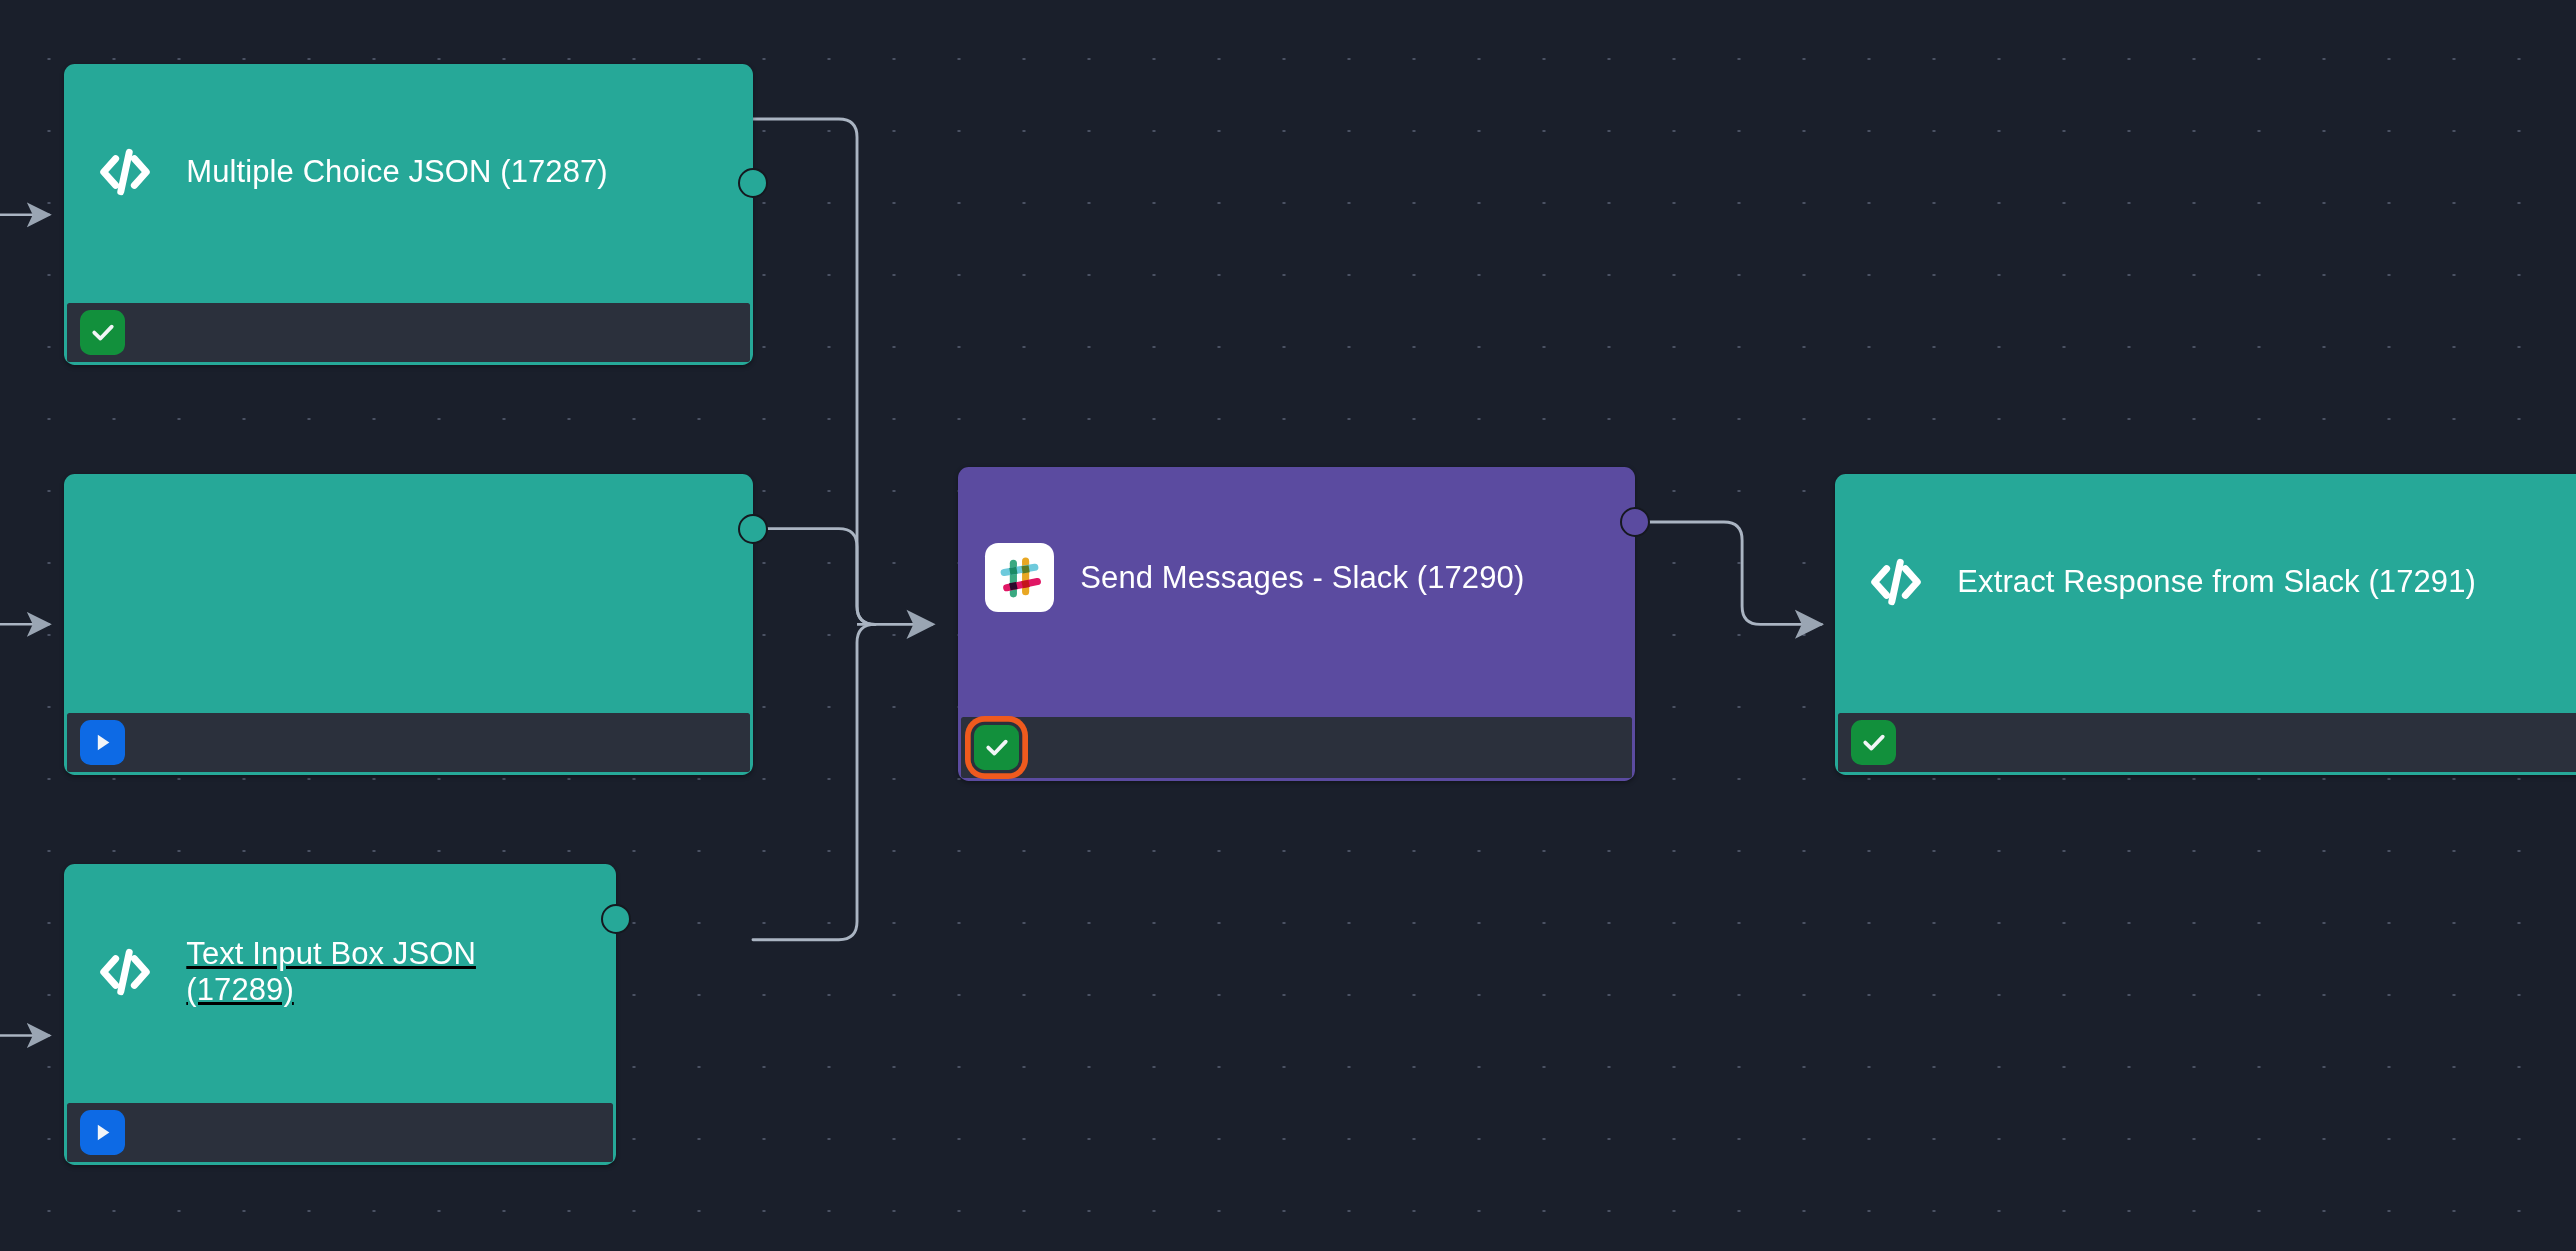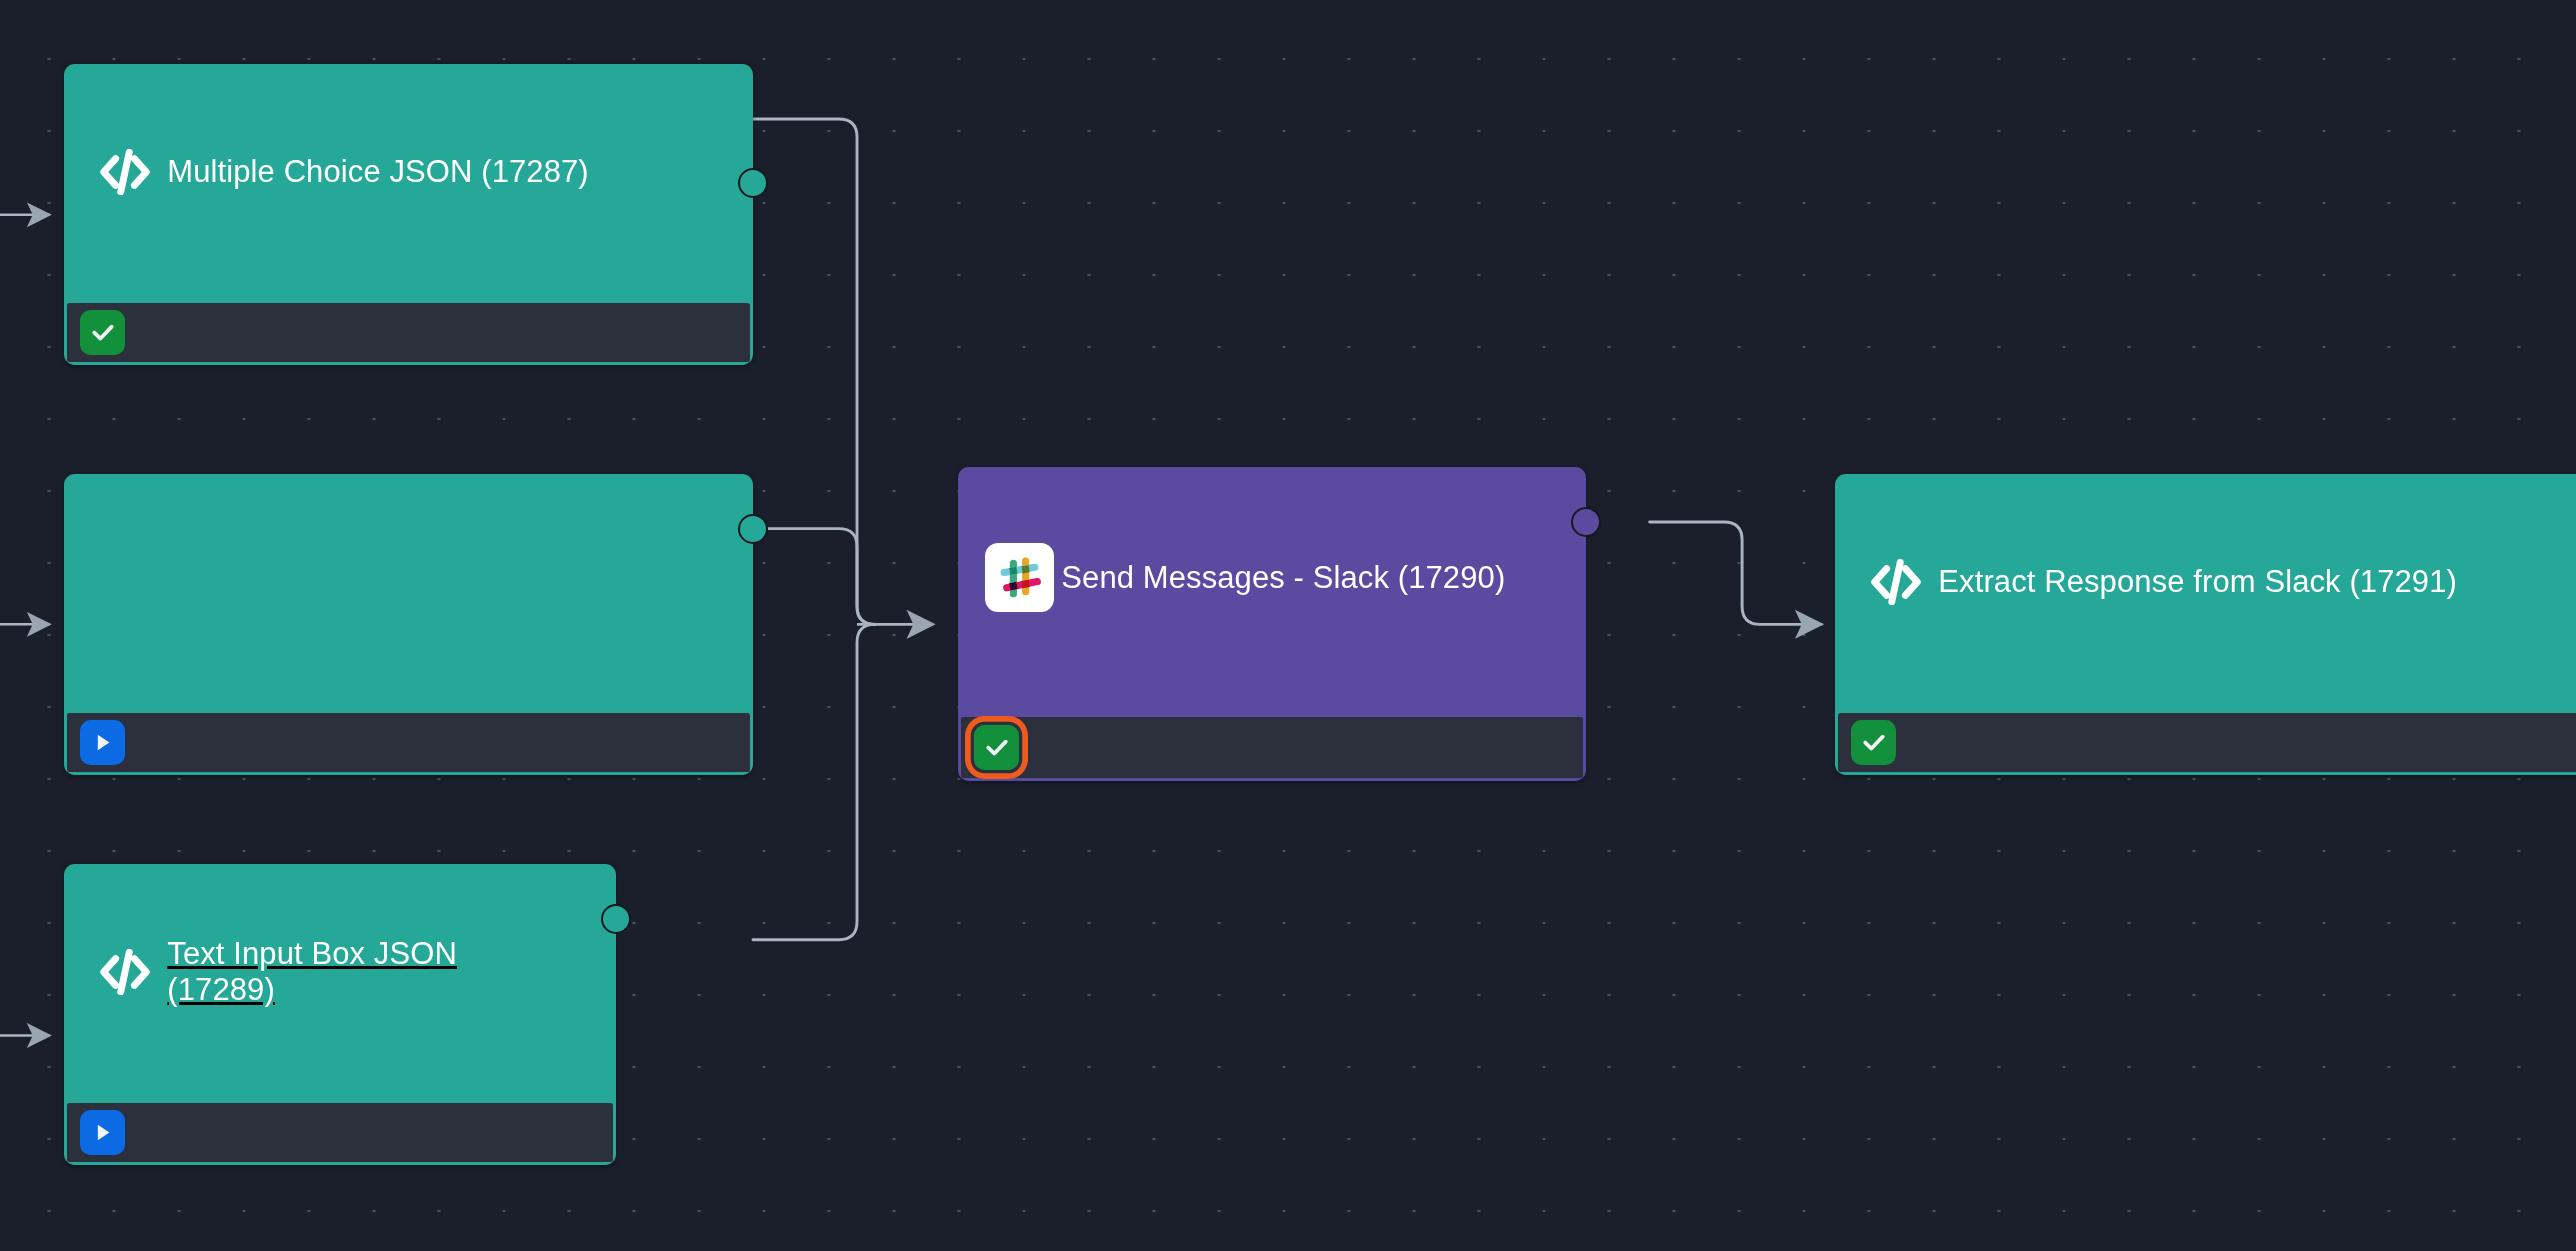--- a/index.html
+++ b/index.html
@@ -38,21 +38,21 @@
   }
   .node.teal   { background: #26a898; }
   .node.purple { background: #5b4ba0; }
   .node.selected { box-shadow: 0 0 0 2.5px rgba(245,90,30,.0), 0 1.7px 4.1px rgba(0,0,0,.35); }
 
   .node-header {
     display: flex;
     align-items: center;
     box-sizing: border-box;
     padding: 0 18px 0 20px;
-    gap: 4px;
+    gap: 23px;
   }
   .node-icon {
     flex: 0 0 auto;
     width: 76px;
     height: 76px;
     display: flex;
     align-items: center;
     justify-content: center;
   }
   .node-title {
@@ -190,21 +190,21 @@
     <div class="node-body">
       <span class="act-btn play">
         <svg width="25" height="25" viewBox="0 0 24 24" fill="#f2f5f7">
           <path d="M7.5 4.6 L18.6 12 L7.5 19.4 Z"></path>
         </svg>
       </span>
     </div>
     <span class="port teal" style="right:-15px; top:40px;"></span>
   </div>
 
-  <div class="node purple selected" style="left:958px; top:467px; width:628px; height:314px;">
+  <div class="node purple selected" style="left:958px; top:467px; width:677px; height:314px;">
     <div class="node-header" style="height:215px;">
       <span class="node-icon">
         <span class="slack-logo">
           <svg width="51" height="51" viewBox="0 0 100 100">
 
             <g stroke-linecap="round" stroke-width="14" fill="none">
 
               <line x1="38" y1="22" x2="38" y2="82" stroke="#3aa981"></line>
 
               <line x1="62" y1="18" x2="62" y2="78" stroke="#e8a723"></line>

